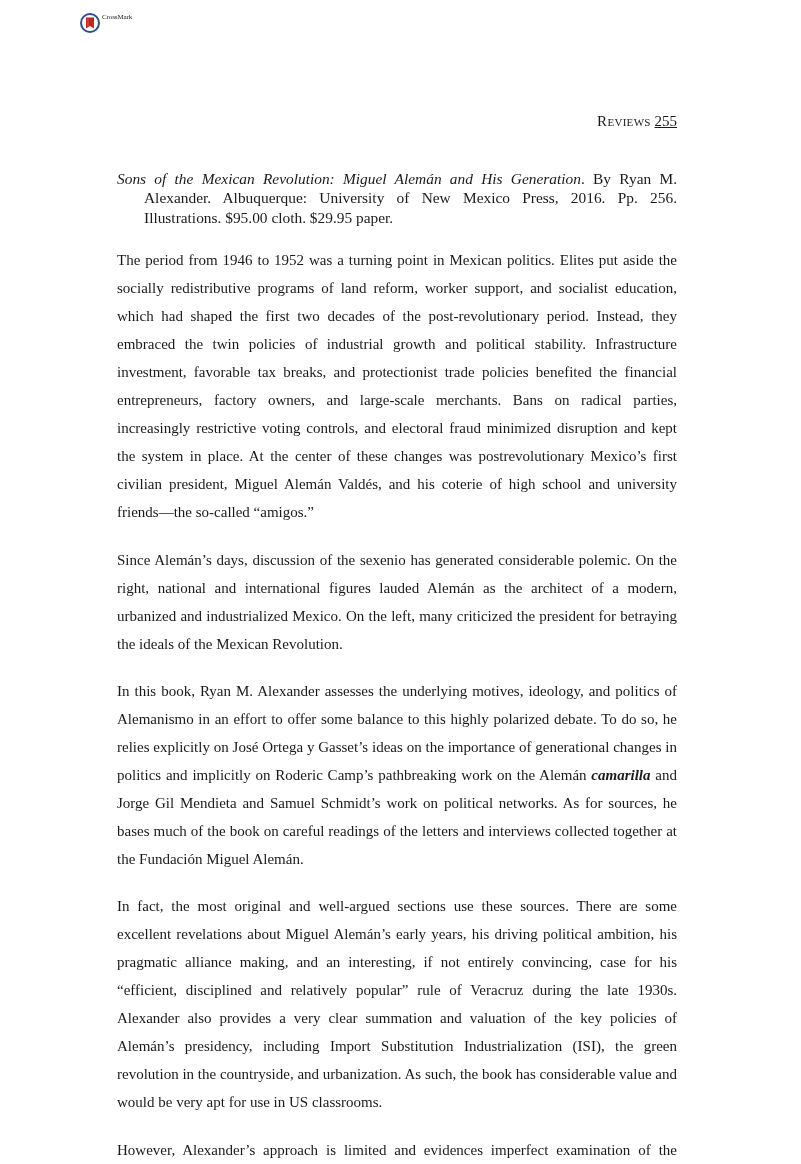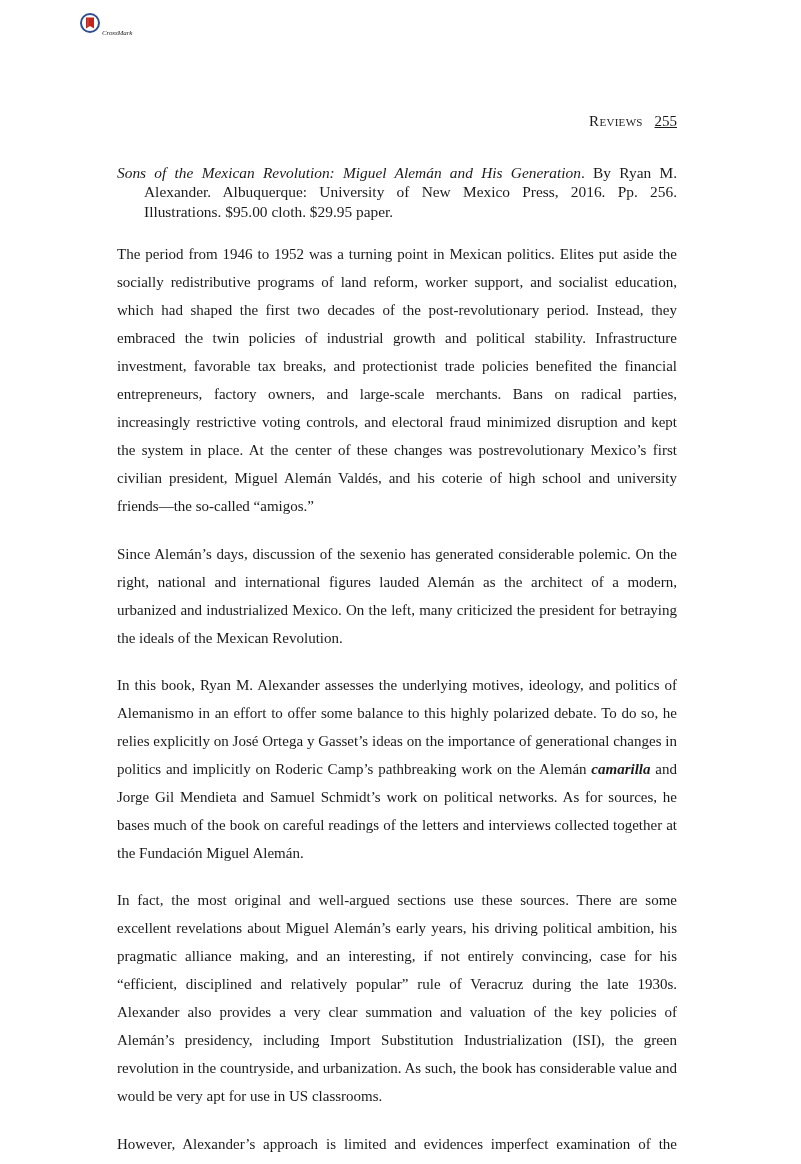--- a/index.html
+++ b/index.html
@@ -13,58 +13,56 @@
       position: relative;
       overflow: hidden;
       font-family: "Liberation Serif", "DejaVu Serif", serif;
       color: #1a1a1a;
     }
     .crossmark {
       position: absolute;
       left: 80px;
       top: 13px;
       display: flex;
-      align-items: flex-end;
+      align-items: flex-start;
       gap: 2px;
-      font-style: italic;
     }
     .crossmark-label {
       font-family: "Liberation Serif", serif;
       font-size: 7px;
       color: #222;
       letter-spacing: -0.1px;
     }
     .running-head {
       position: absolute;
       right: 124px;
       top: 113px;
       font-size: 15px;
       color: #1a1a1a;
     }
     .running-head .section {
       font-variant: small-caps;
       letter-spacing: 0.3px;
     }
     .running-head .pageno {
-      margin-left: 8px;
       text-decoration: underline;
     }
     .content {
       position: absolute;
       left: 117px;
       top: 161px;
       width: 560px;
     }
     .citation {
       font-size: 15.4px;
       line-height: 19.4px;
       text-align: justify;
       padding-left: 27px;
       text-indent: -27px;
-      margin: 2px 0 19px 0;
+      margin: 8px 0 19px 0;
     }
     .citation .title {
       font-style: italic;
     }
     .citation .doi-line {
       display: block;
     }
     .doi-link {
       color: #1f3fbf;
       text-decoration: none;

